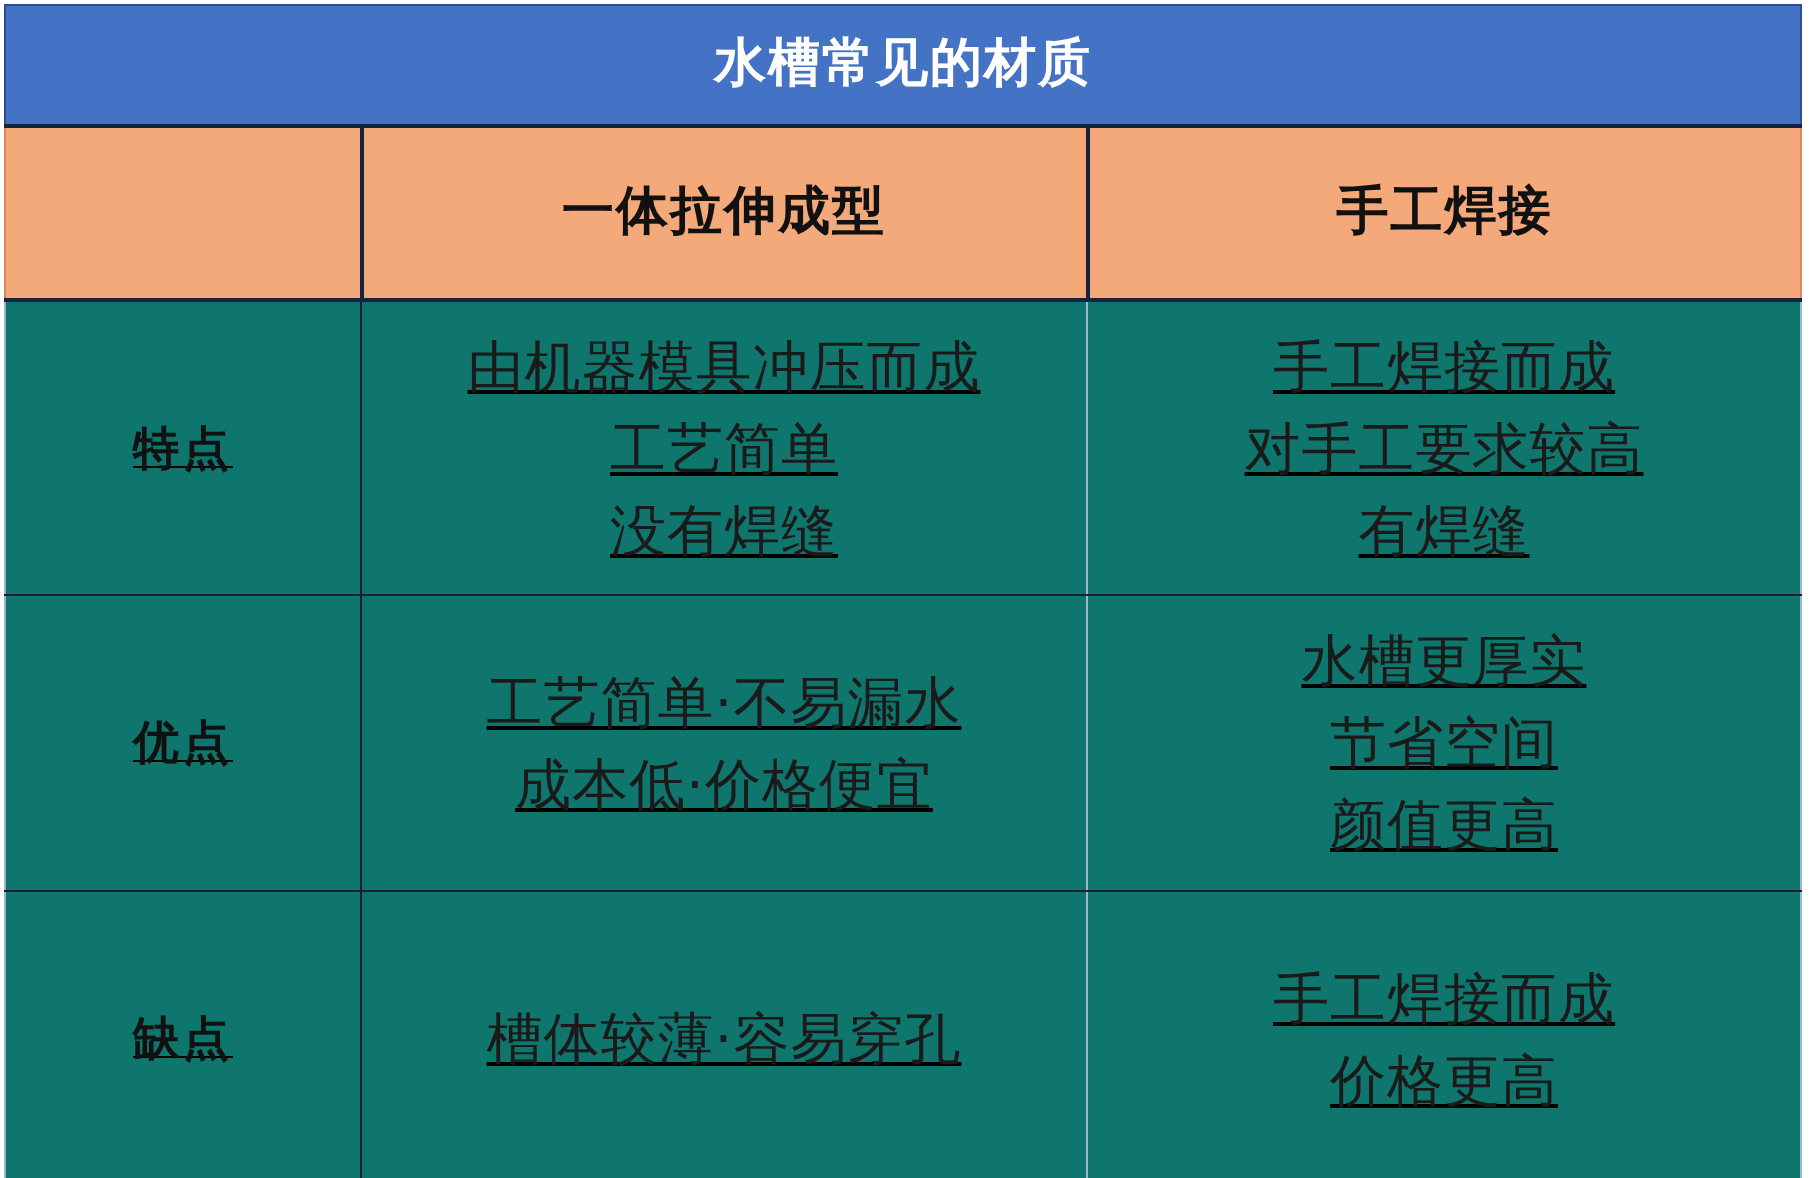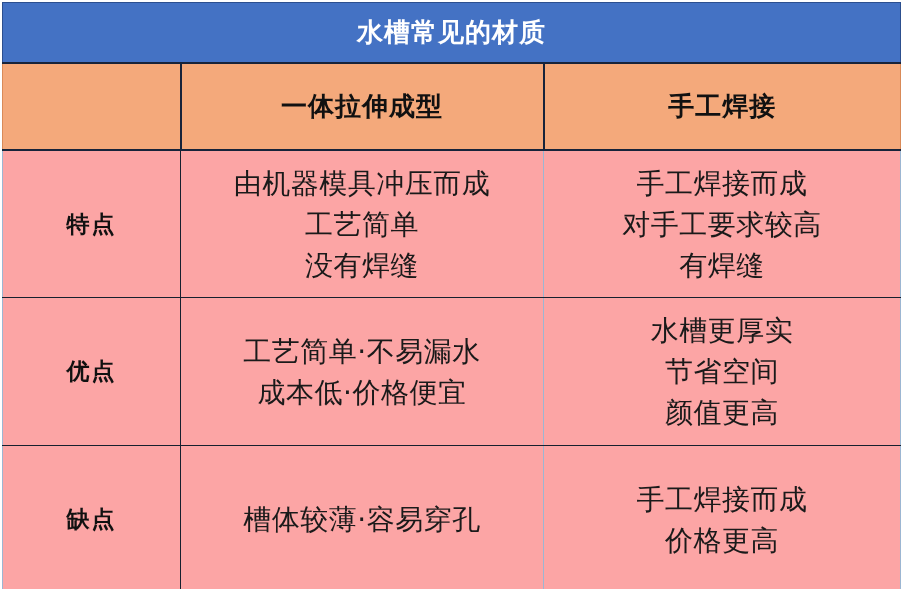--- a/index.html
+++ b/index.html
@@ -77,25 +77,26 @@
   .header-text {
     color: #111111;
     font-size: 26px;
     font-weight: bold;
     letter-spacing: 1px;
     line-height: 85px;
   }
 
   
   .body-row td {
-    background: #fca5a5;
+    background: #0f766e;
     border-left: 1px solid #9cb6d2;
     border-right: 1px solid #9cb6d2;
     border-top: 1.5px solid #16202e;
     border-bottom: 1.5px solid #16202e;
+    text-decoration: underline;
   }
   .body-row td.cell-label {
     border-right: 1.5px solid #16202e;
     margin-left: 28px;
   }
   .body-row td.cell-weld {
     border-left: 1.5px solid #16202e;
     margin-top: 48px;
   }
   .body-row.r-feature td  { height: 146px; }

